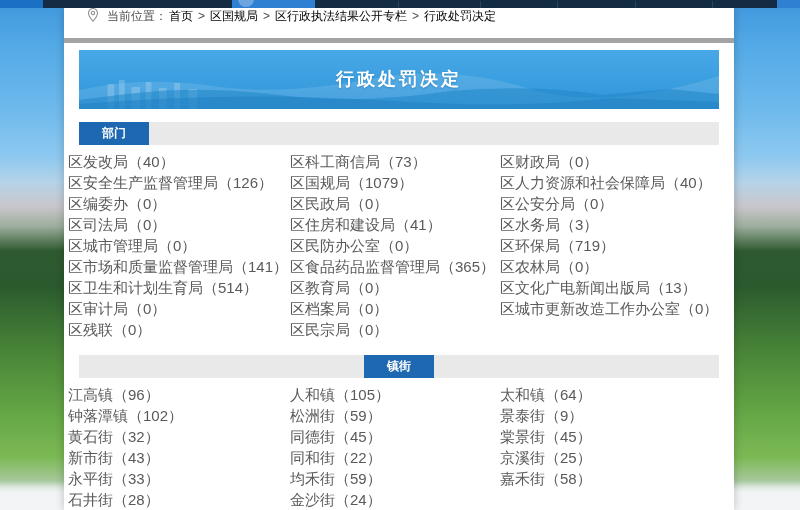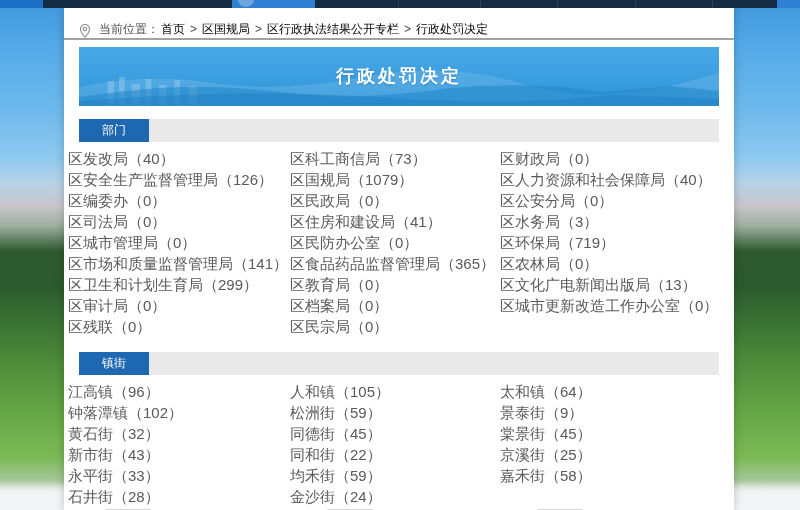--- a/index.html
+++ b/index.html
@@ -26,43 +26,43 @@
   .nav-active-arc{position:absolute;left:6px;top:-9px;width:16px;height:16px;border-radius:50%;
     background:rgba(255,255,255,.30);}
   .nav-divider{position:absolute;top:1px;width:1px;height:7px;background:#24455f;}
   .nav-right-block{position:absolute;right:0;top:0;width:23px;height:8px;background:#2f80d2;}
   
   .card{
     position:absolute;left:64px;top:8px;width:670px;height:502px;
     background:#ffffff;box-shadow:0 0 9px rgba(0,0,0,.22);
   }
   
-  .breadcrumb{height:30px;display:flex;align-items:flex-end;padding-left:15px;
-    font-size:12px;color:#4d4d4d;border-bottom:2px solid #a3a3a3;}
+  .breadcrumb{height:30px;display:flex;align-items:flex-start;padding-left:23px;
+    font-size:12px;color:#4d4d4d;border-bottom:5px solid #a3a3a3;}
   .breadcrumb .pin{width:12px;height:14px;margin-right:8px;flex:0 0 auto;}
   .breadcrumb a{color:#000000;text-decoration:none;cursor:pointer;}
   .breadcrumb .sep{margin:0 5px;color:#4d4d4d;}
   .breadcrumb .prefix{margin-right:2px;}
   
   .banner{position:relative;margin:7px 15px 0;height:59px;overflow:hidden;
     background:linear-gradient(180deg,#48a8e6 0%,#3a9edf 55%,#2e94d9 100%);}
   .banner svg.skyline{position:absolute;left:0;bottom:0;width:100%;height:100%;display:block;}
   .banner-title{position:relative;z-index:2;margin:0;text-align:center;line-height:59px;
     color:#ffffff;font-size:18px;font-weight:bold;letter-spacing:3px;
     text-shadow:0 1px 2px rgba(10,80,140,.35);}
   
   .section-bar{margin:13px 15px 0;height:23px;background:#e9e9e9;}
   .section-tab{display:inline-block;height:23px;line-height:23px;padding:0 23px;
-    background:#1e68b2;color:#ffffff;font-size:12px;cursor:pointer;}
+    background:#1e68b2;color:#ffffff;font-size:12px;cursor:pointer;font-weight:bold;}
   
   .grid{margin:6px 4px 0;display:grid;grid-template-columns:222px 210px 1fr;
     font-size:15px;}
   .grid a{display:block;height:21px;line-height:21px;color:#5a5a5a;text-decoration:none;
     white-space:nowrap;overflow:hidden;cursor:pointer;}
-  .street-bar{margin-top:15px;}
+  .street-bar{margin-top:15px;text-align:center;}
   
   .clipped-row{margin:2px 15px 0;display:grid;grid-template-columns:222px 210px 1fr;}
   .clipped-row .dash{width:46px;height:5px;margin-left:26px;background:#bcbcbc;opacity:.65;border-radius:1px;}
 </style>
 </head>
 <body>
 
 <div class="photo-bg"></div>
 <div class="photo-fade"></div>
 
@@ -123,21 +123,21 @@
       <a>区公安分局（0）</a>
       <a>区司法局（0）</a>
       <a>区住房和建设局（41）</a>
       <a>区水务局（3）</a>
       <a>区城市管理局（0）</a>
       <a>区民防办公室（0）</a>
       <a>区环保局（719）</a>
       <a>区市场和质量监督管理局（141）</a>
       <a>区食品药品监督管理局（365）</a>
       <a>区农林局（0）</a>
-      <a>区卫生和计划生育局（299）</a>
+      <a>区卫生和计划生育局（514）</a>
       <a>区教育局（0）</a>
       <a>区文化广电新闻出版局（13）</a>
       <a>区审计局（0）</a>
       <a>区档案局（0）</a>
       <a>区城市更新改造工作办公室（0）</a>
       <a>区残联（0）</a>
       <a>区民宗局（0）</a>
     </div>
 
   <div class="section-bar street-bar">

